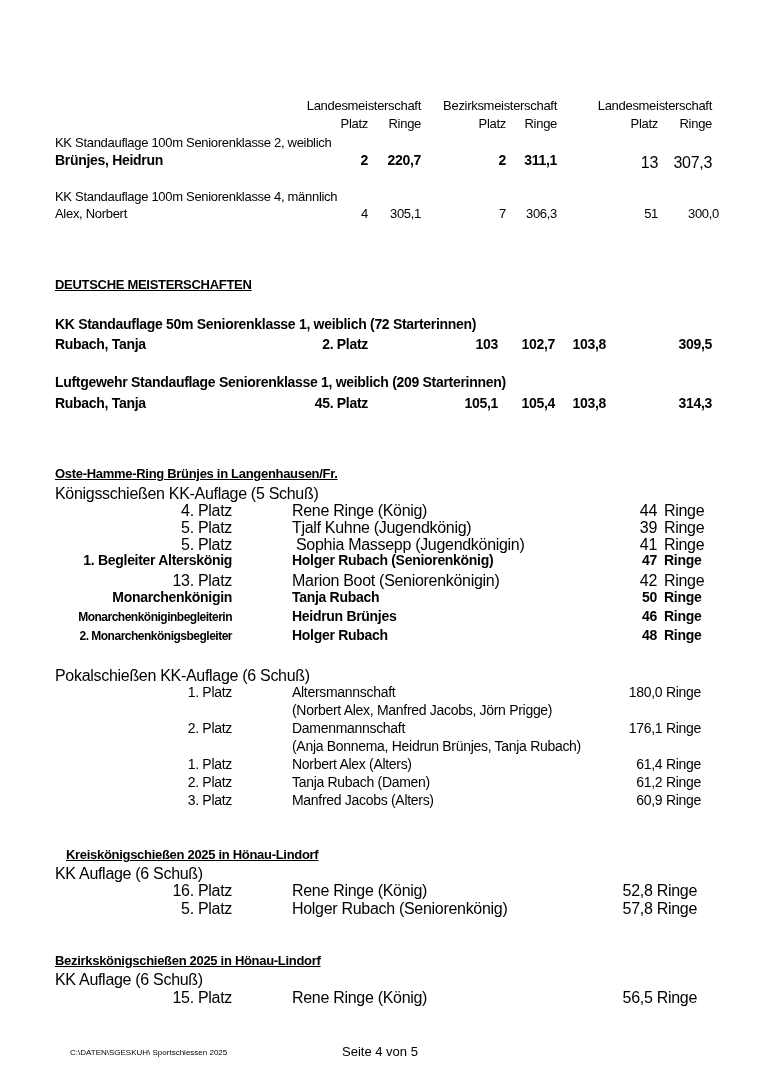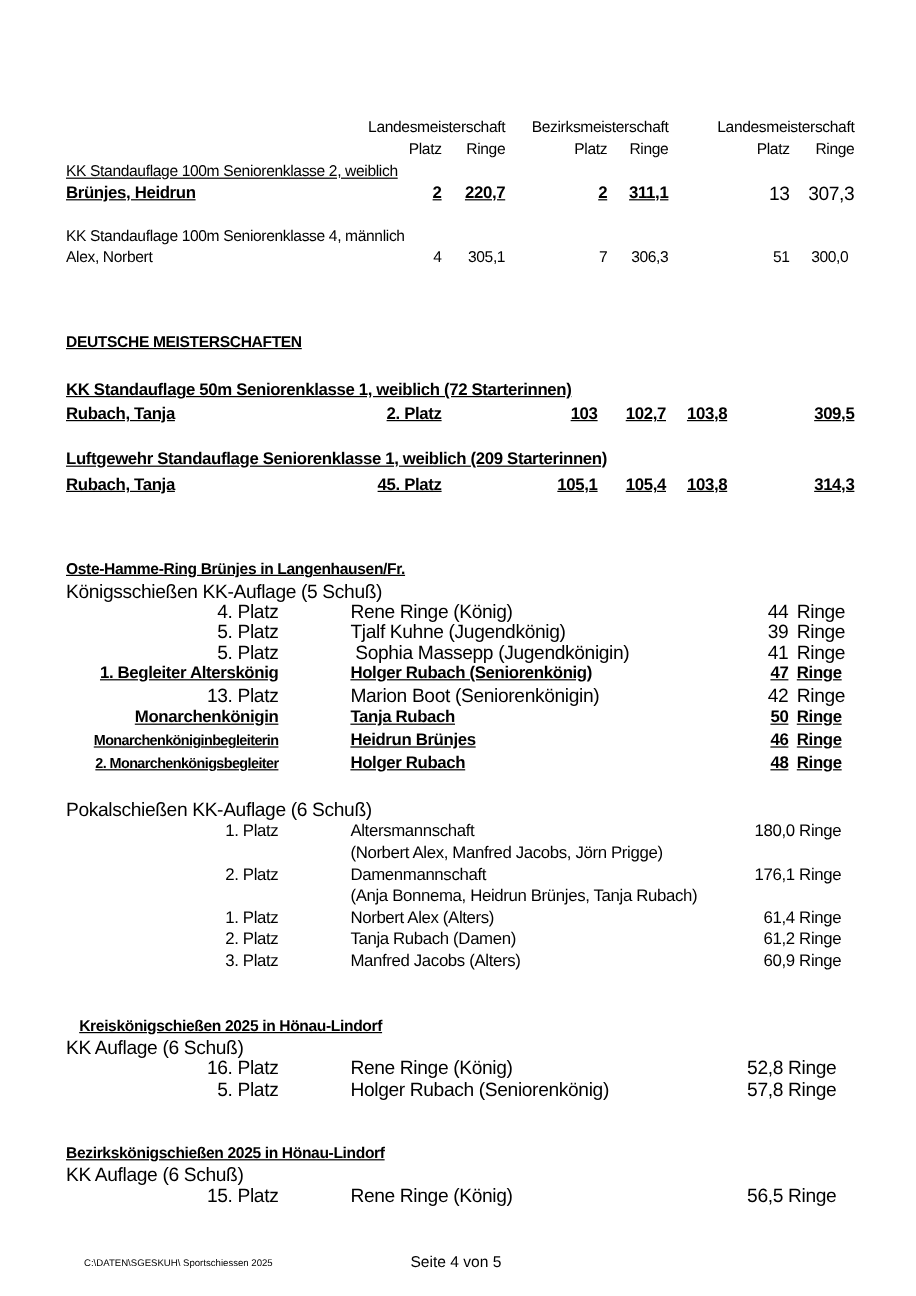--- a/index.html
+++ b/index.html
@@ -3,21 +3,21 @@
 <meta charset="utf-8">
 <style>
   html, body { margin:0; padding:0; background:#ffffff; }
   body { width:763px; height:1080px; position:relative; overflow:hidden;
          font-family:"Liberation Sans", sans-serif; color:#000; }
   .abs { position:absolute; white-space:nowrap; line-height:1; }
   .r { text-align:right; }
   .s13 { font-size:13px; }
   .s12 { font-size:16px; }
   .s14 { font-size:14px; }
-  .b { font-weight:bold;text-decoration:underline; }
+  .b { font-weight:bold; }
   .u { text-decoration:underline; }
   .cond { letter-spacing:-0.3px; }
   .tiny { font-size:8px; }
 </style>
 </head>
 <body>
 
 <div>
   <span class="abs s13 cond r" style="right:342px; top:99px;">Landesmeisterschaft</span>
   <span class="abs s13 cond r" style="right:206px; top:99px;">Bezirksmeisterschaft</span>
@@ -25,39 +25,39 @@
 
   <span class="abs s13 cond r" style="right:395px; top:117px;">Platz</span>
   <span class="abs s13 cond r" style="right:342px; top:117px;">Ringe</span>
   <span class="abs s13 cond r" style="right:257px; top:117px;">Platz</span>
   <span class="abs s13 cond r" style="right:206px; top:117px;">Ringe</span>
   <span class="abs s13 cond r" style="right:105px; top:117px;">Platz</span>
   <span class="abs s13 cond r" style="right:51px; top:117px;">Ringe</span>
 </div>
 
 <div>
-  <span class="abs s13 cond" style="left:55px; top:136px;text-decoration:underline;">KK Standauflage 100m Seniorenklasse 2, weiblich</span>
+  <span class="abs s13 cond" style="left:55px; top:136px;">KK Standauflage 100m Seniorenklasse 2, weiblich</span>
   <span class="abs s14 b cond" style="left:55px; top:153px;">Brünjes, Heidrun</span>
   <span class="abs s14 b cond r" style="right:395px; top:153px;">2</span>
   <span class="abs s14 b cond r" style="right:342px; top:153px;">220,7</span>
   <span class="abs s14 b cond r" style="right:257px; top:153px;">2</span>
   <span class="abs s14 b cond r" style="right:206px; top:153px;">311,1</span>
   <span class="abs s12 cond r" style="right:105px; top:155px;">13</span>
   <span class="abs s12 cond r" style="right:51px; top:155px;">307,3</span>
 </div>
 
 <div>
   <span class="abs s13 cond" style="left:55px; top:190px;">KK Standauflage 100m Seniorenklasse 4, männlich</span>
   <span class="abs s13 cond" style="left:55px; top:207px;">Alex, Norbert</span>
   <span class="abs s13 cond r" style="right:395px; top:207px;">4</span>
   <span class="abs s13 cond r" style="right:342px; top:207px;">305,1</span>
   <span class="abs s13 cond r" style="right:257px; top:207px;">7</span>
   <span class="abs s13 cond r" style="right:206px; top:207px;">306,3</span>
   <span class="abs s13 cond r" style="right:105px; top:207px;">51</span>
-  <span class="abs s13 cond r" style="right:56px; top:207px;">300,0</span>
+  <span class="abs s13 cond r" style="right:44px; top:207px;">300,0</span>
 </div>
 
 <span class="abs s13 b u cond" style="left:55px; top:278px;">DEUTSCHE MEISTERSCHAFTEN</span>
 
 <div>
   <span class="abs s14 b cond" style="left:55px; top:317px;">KK Standauflage 50m Seniorenklasse 1, weiblich (72 Starterinnen)</span>
   <span class="abs s14 b cond" style="left:55px; top:337px;">Rubach, Tanja</span>
   <span class="abs s14 b cond r" style="right:395px; top:337px;">2. Platz</span>
   <span class="abs s14 b cond r" style="right:265px; top:337px;">103</span>
   <span class="abs s14 b cond r" style="right:208px; top:337px;">102,7</span>

